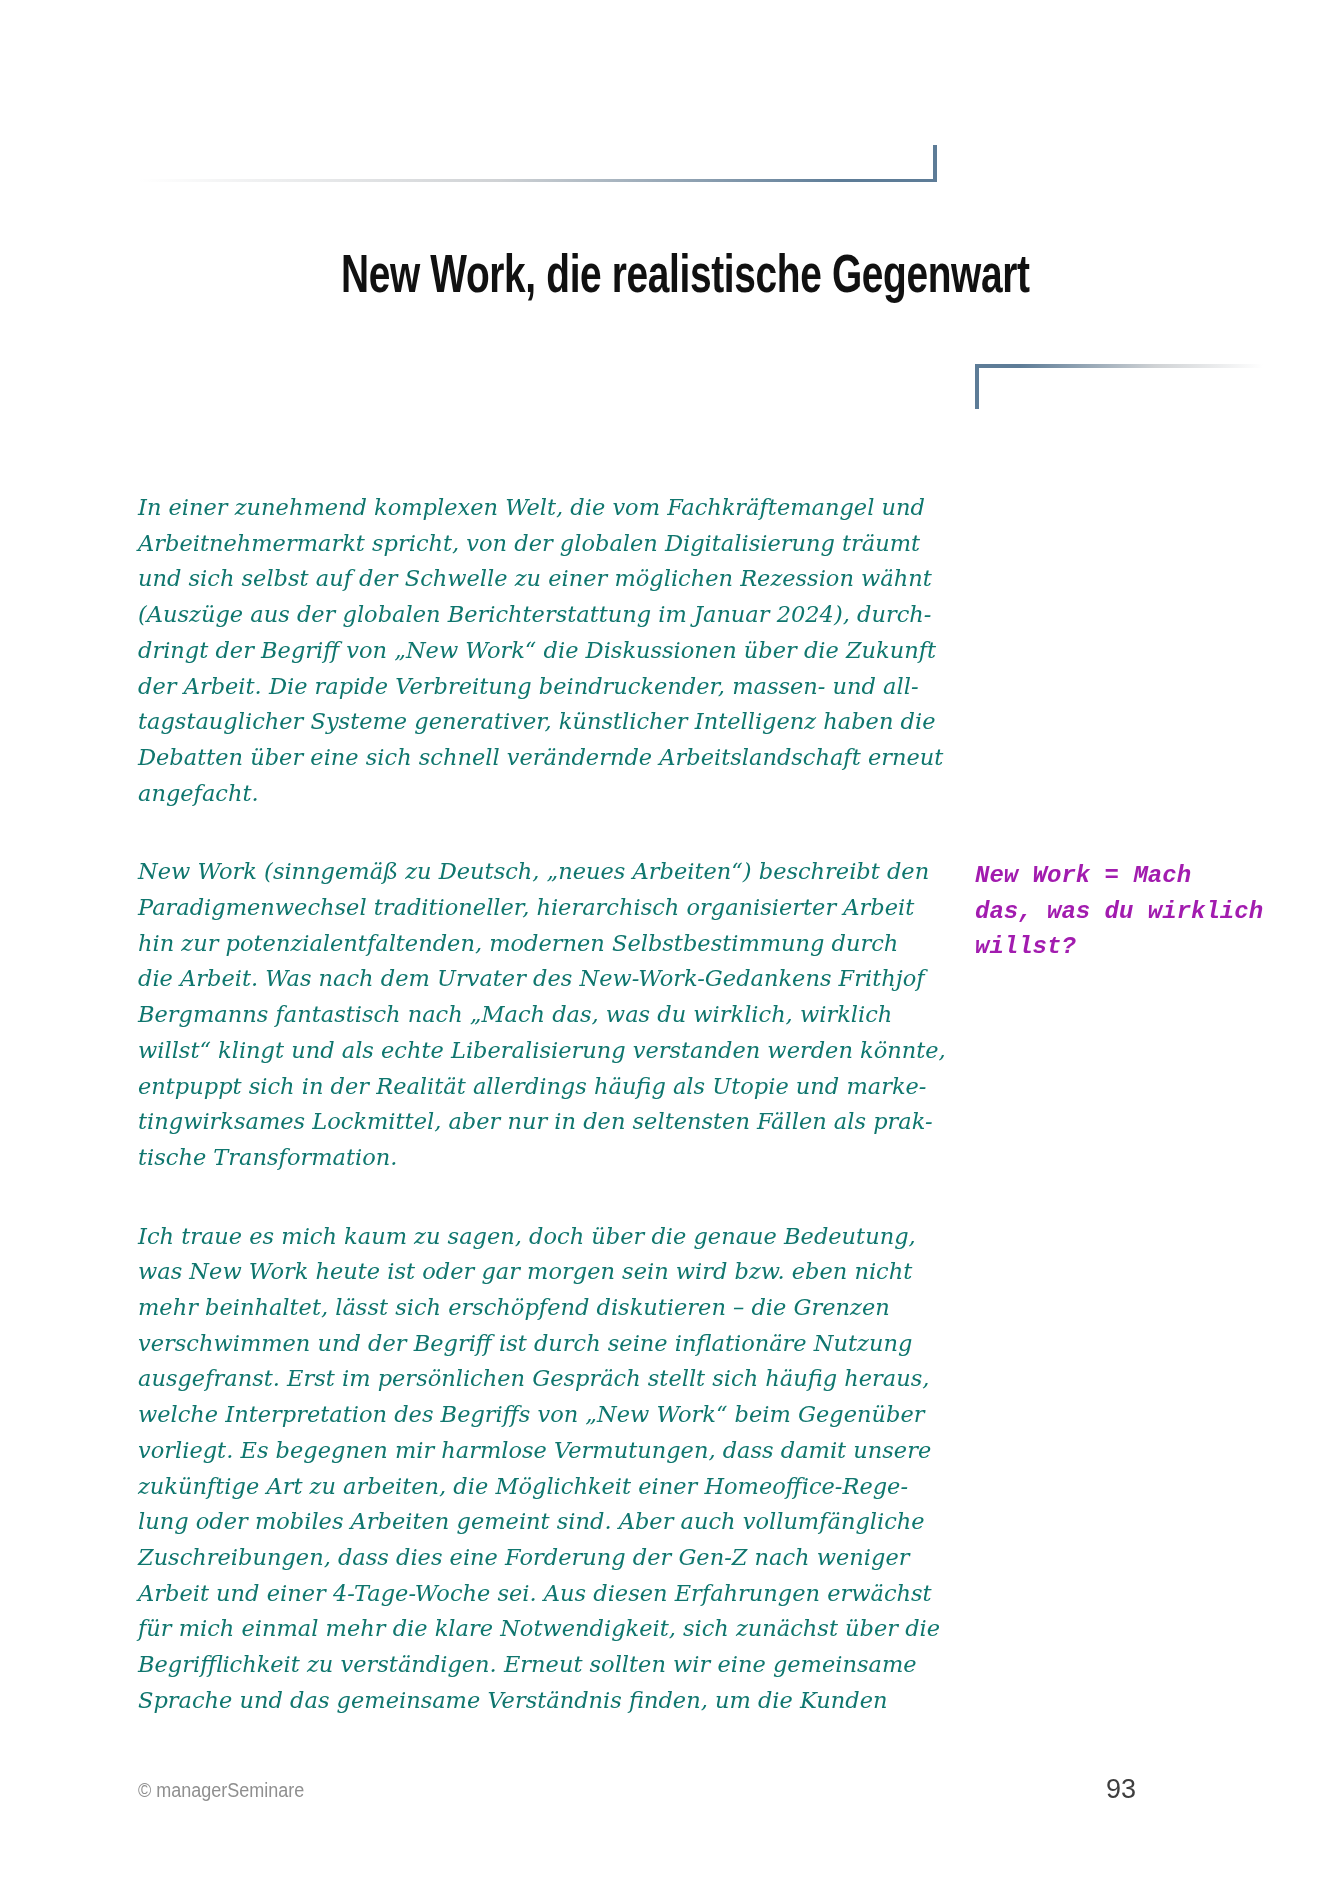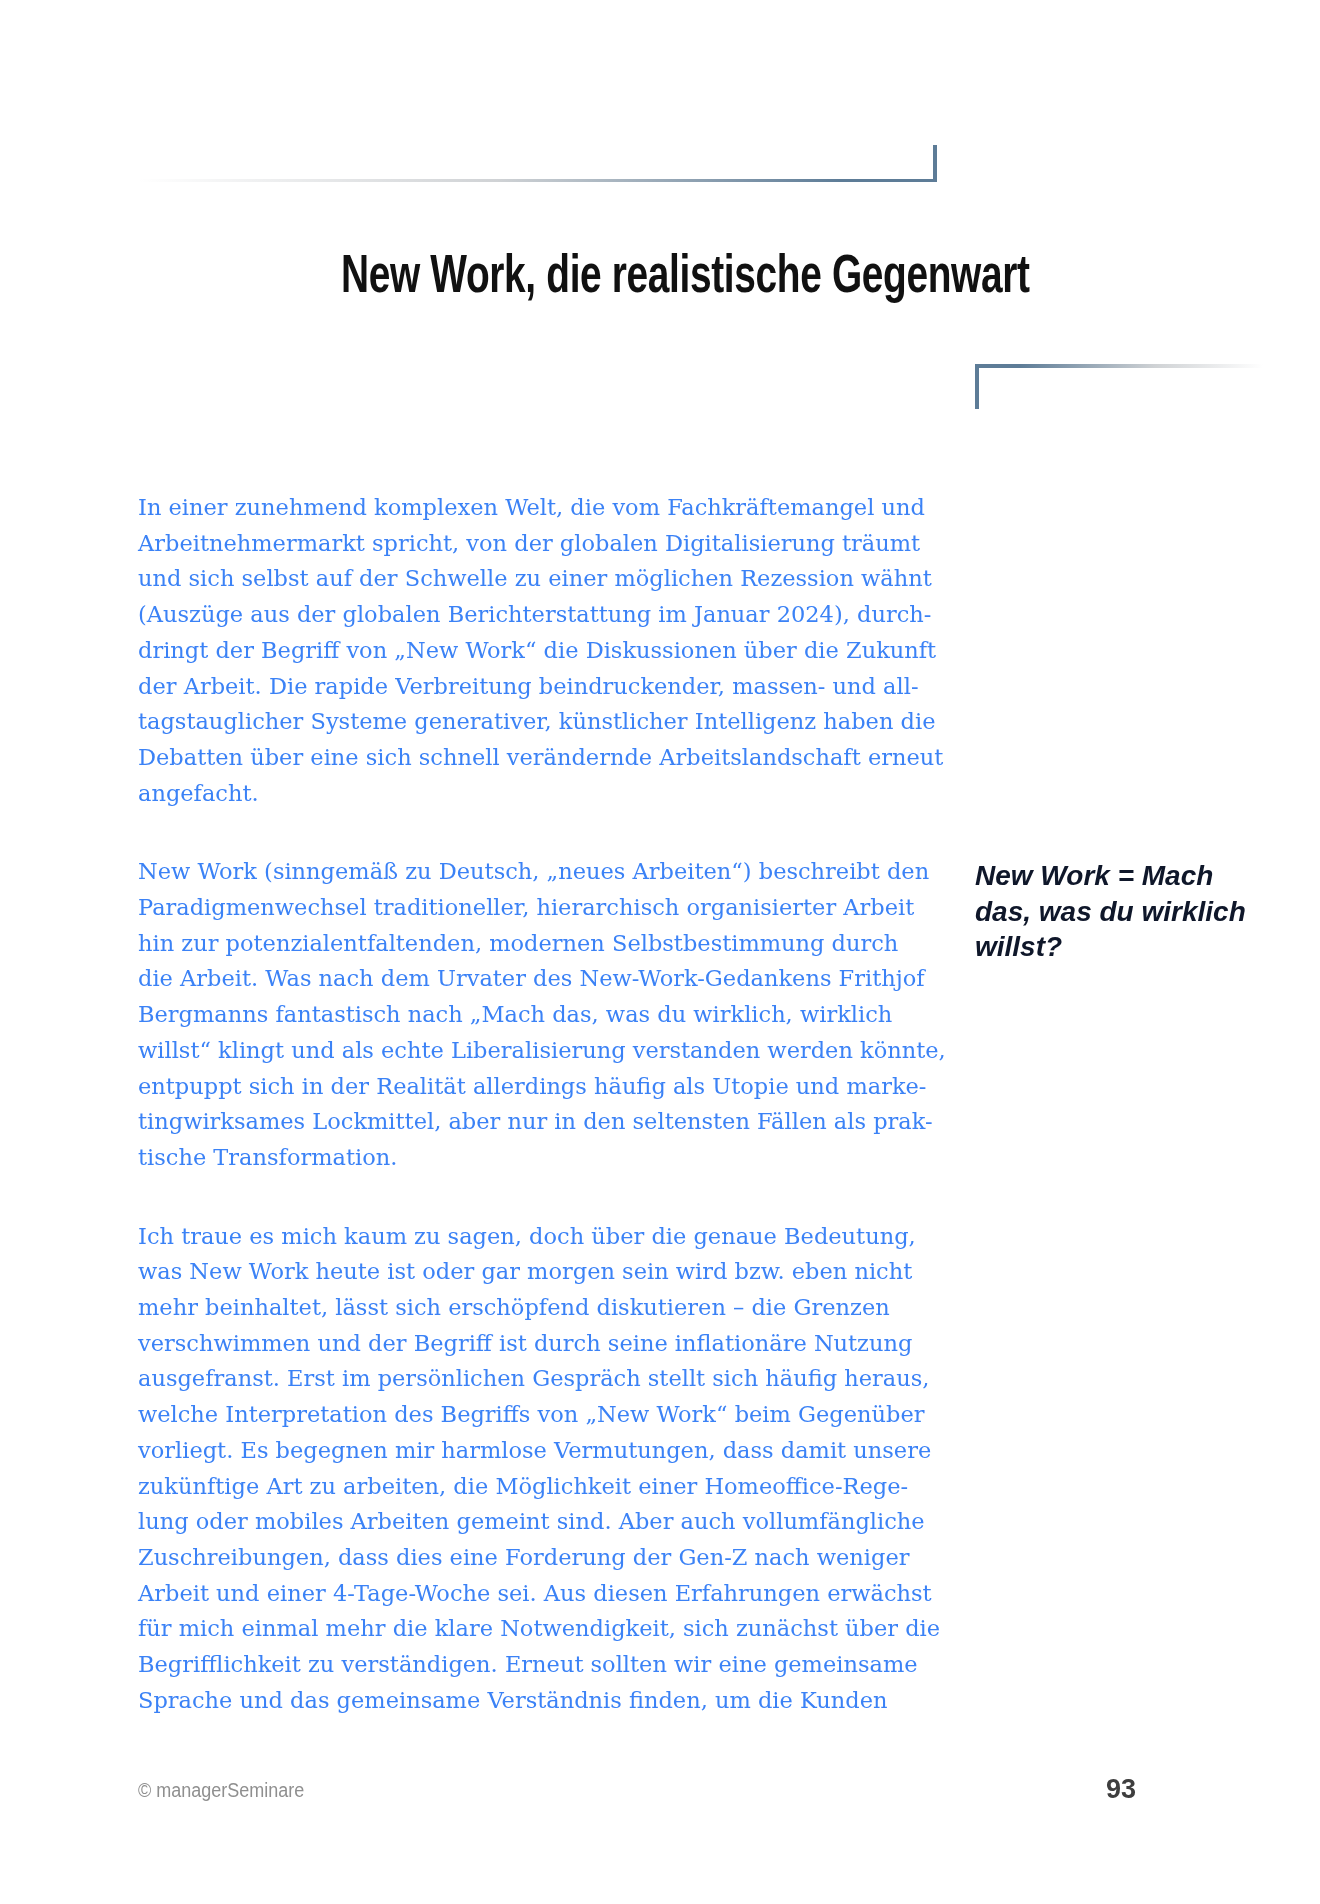--- a/index.html
+++ b/index.html
@@ -64,57 +64,58 @@
   }
 
   
   .body-col {
     position: absolute;
     left: 138px; top: 490px;
     width: 812px;
     font-family: "DejaVu Serif", "Liberation Serif", serif;
     font-size: 22.5px;
     line-height: 35.7px;
-    color: #3b82f6;
+    color: #0f766e;
+    font-style: italic;
   }
   .body-col p {
     margin: 0 0 43px 0;
     white-space: pre;
   }
   .body-col p:last-child { margin-bottom: 12px; }
 
   
   .margin-note {
     position: absolute;
     left: 975px; top: 858px;
     width: 250px;
-    font-family: Liberation Sans, sans-serif;
+    font-family: Liberation Mono, monospace;
     font-weight: bold;
     font-style: italic;
-    font-size: 28px;
+    font-size: 24px;
     line-height: 35.7px;
-    color: #0f172a;
+    color: #a21caf;
     white-space: pre;
   }
 
   
   .footer-copy {
     position: absolute;
     left: 138px; top: 1779px;
     font-size: 20px;
     color: #8f8f8f;
     white-space: nowrap;
     transform: scaleX(0.9);
     transform-origin: left top;
   }
   .footer-page {
     position: absolute;
     left: 1106px; top: 1774px;
     font-size: 27px;
-    font-weight: bold;
+    font-weight: normal;
     color: #3e3e3e;
     white-space: nowrap;
   }
 </style>
 </head>
 <body>
 
 <div class="page">
 
   <div class="decor-top-line"></div>

